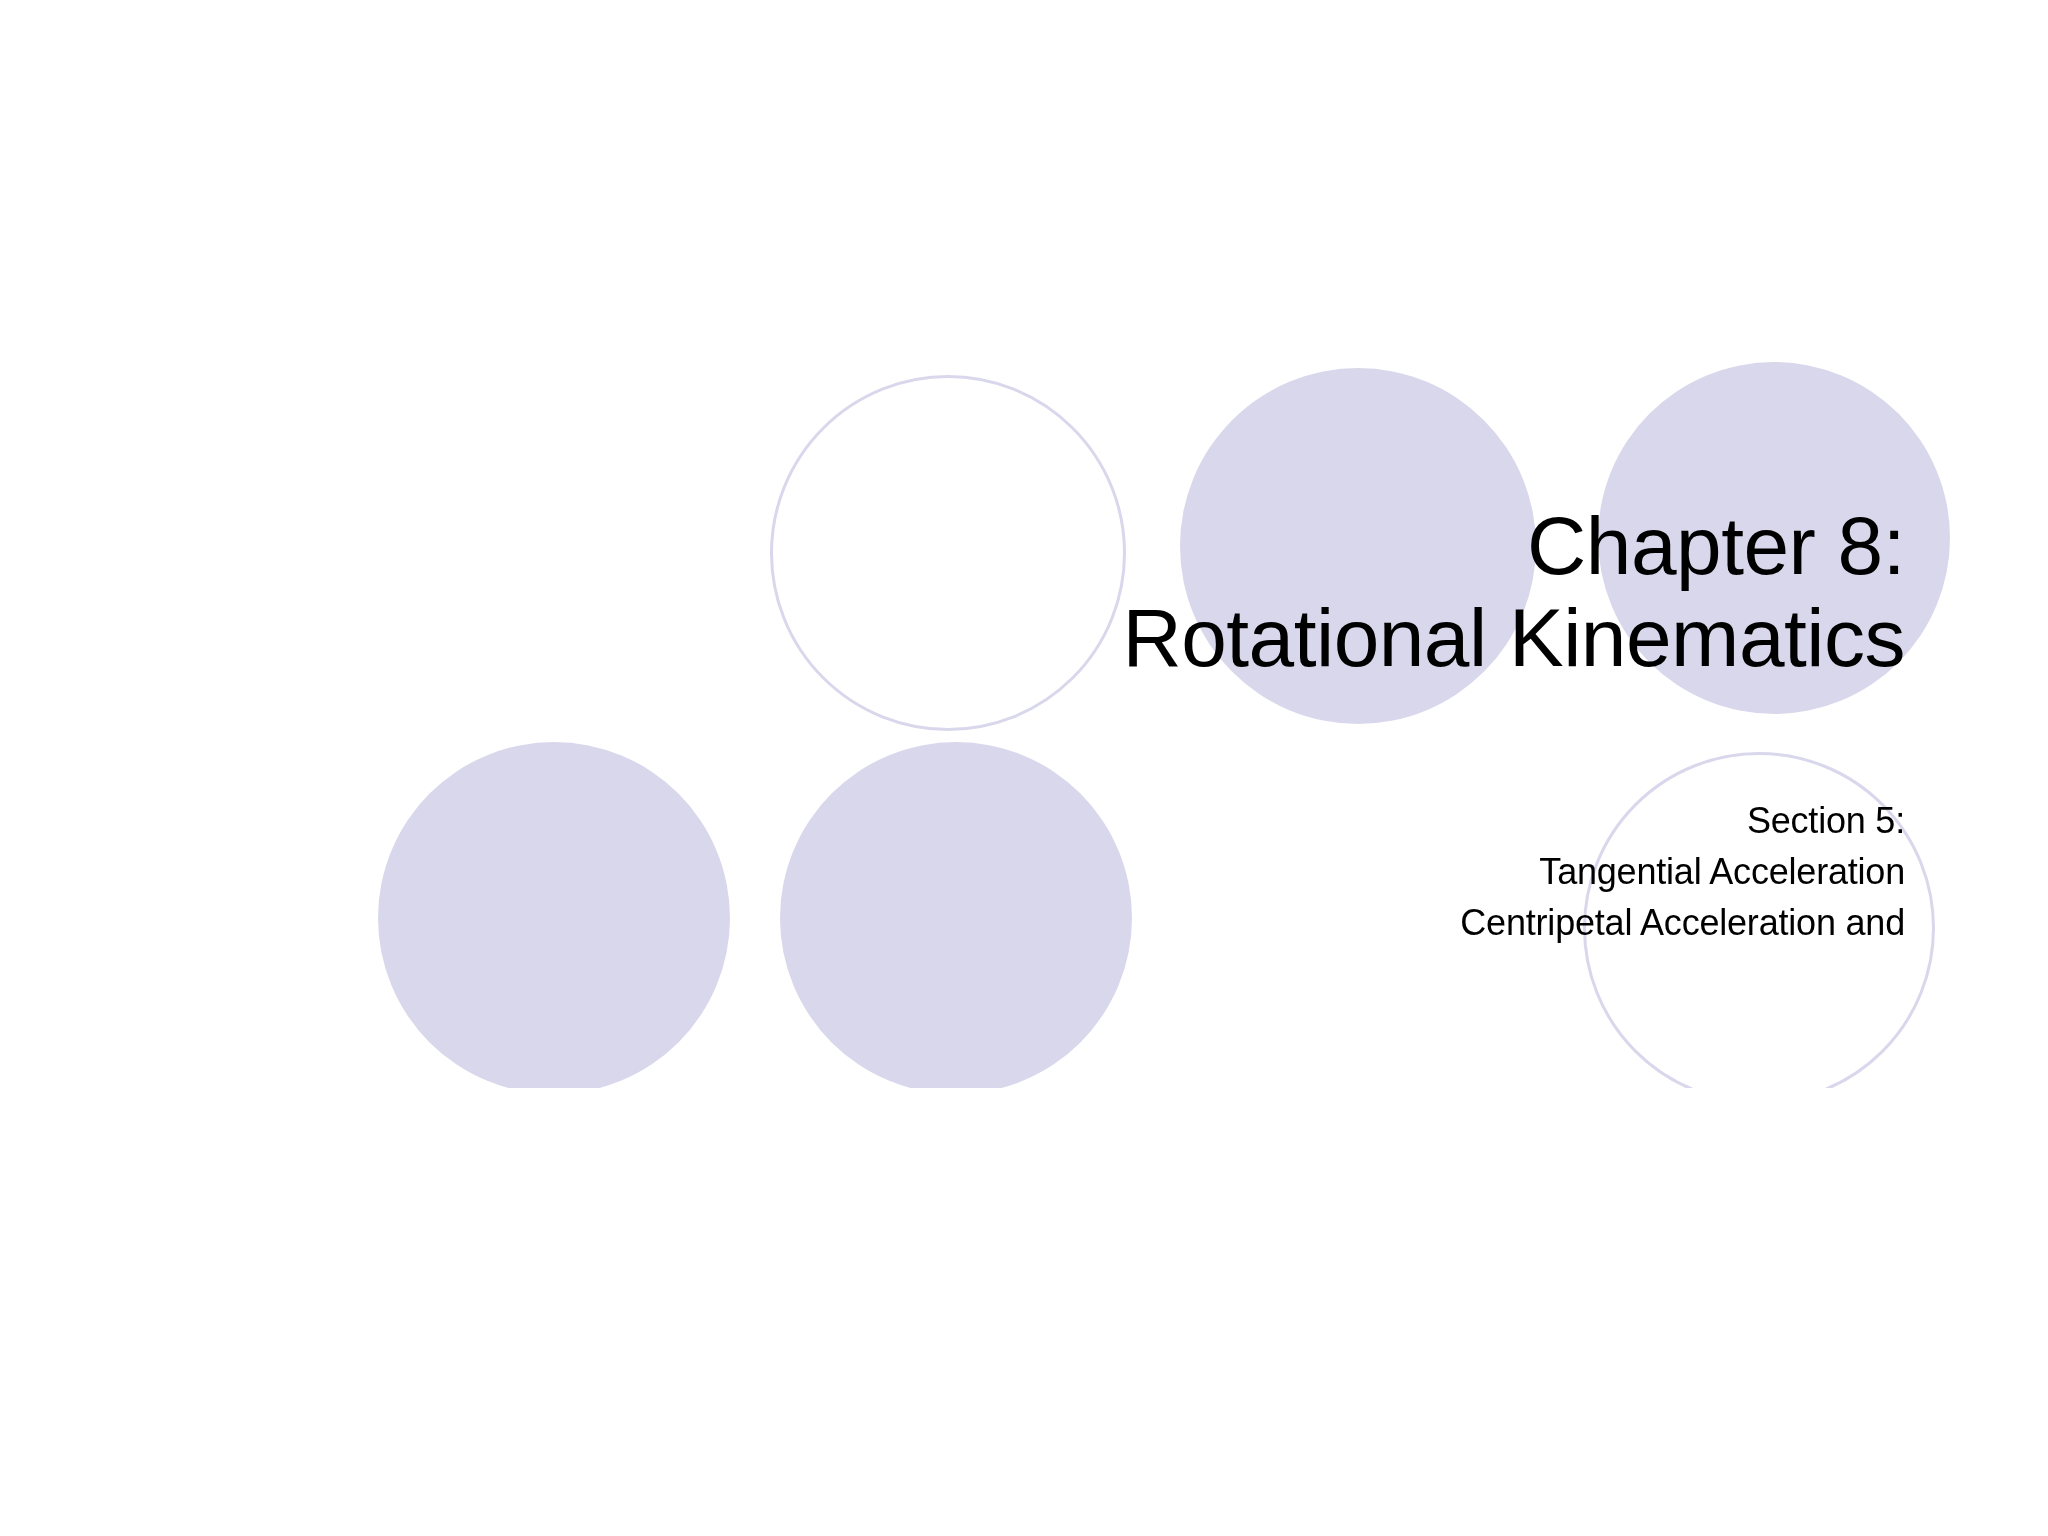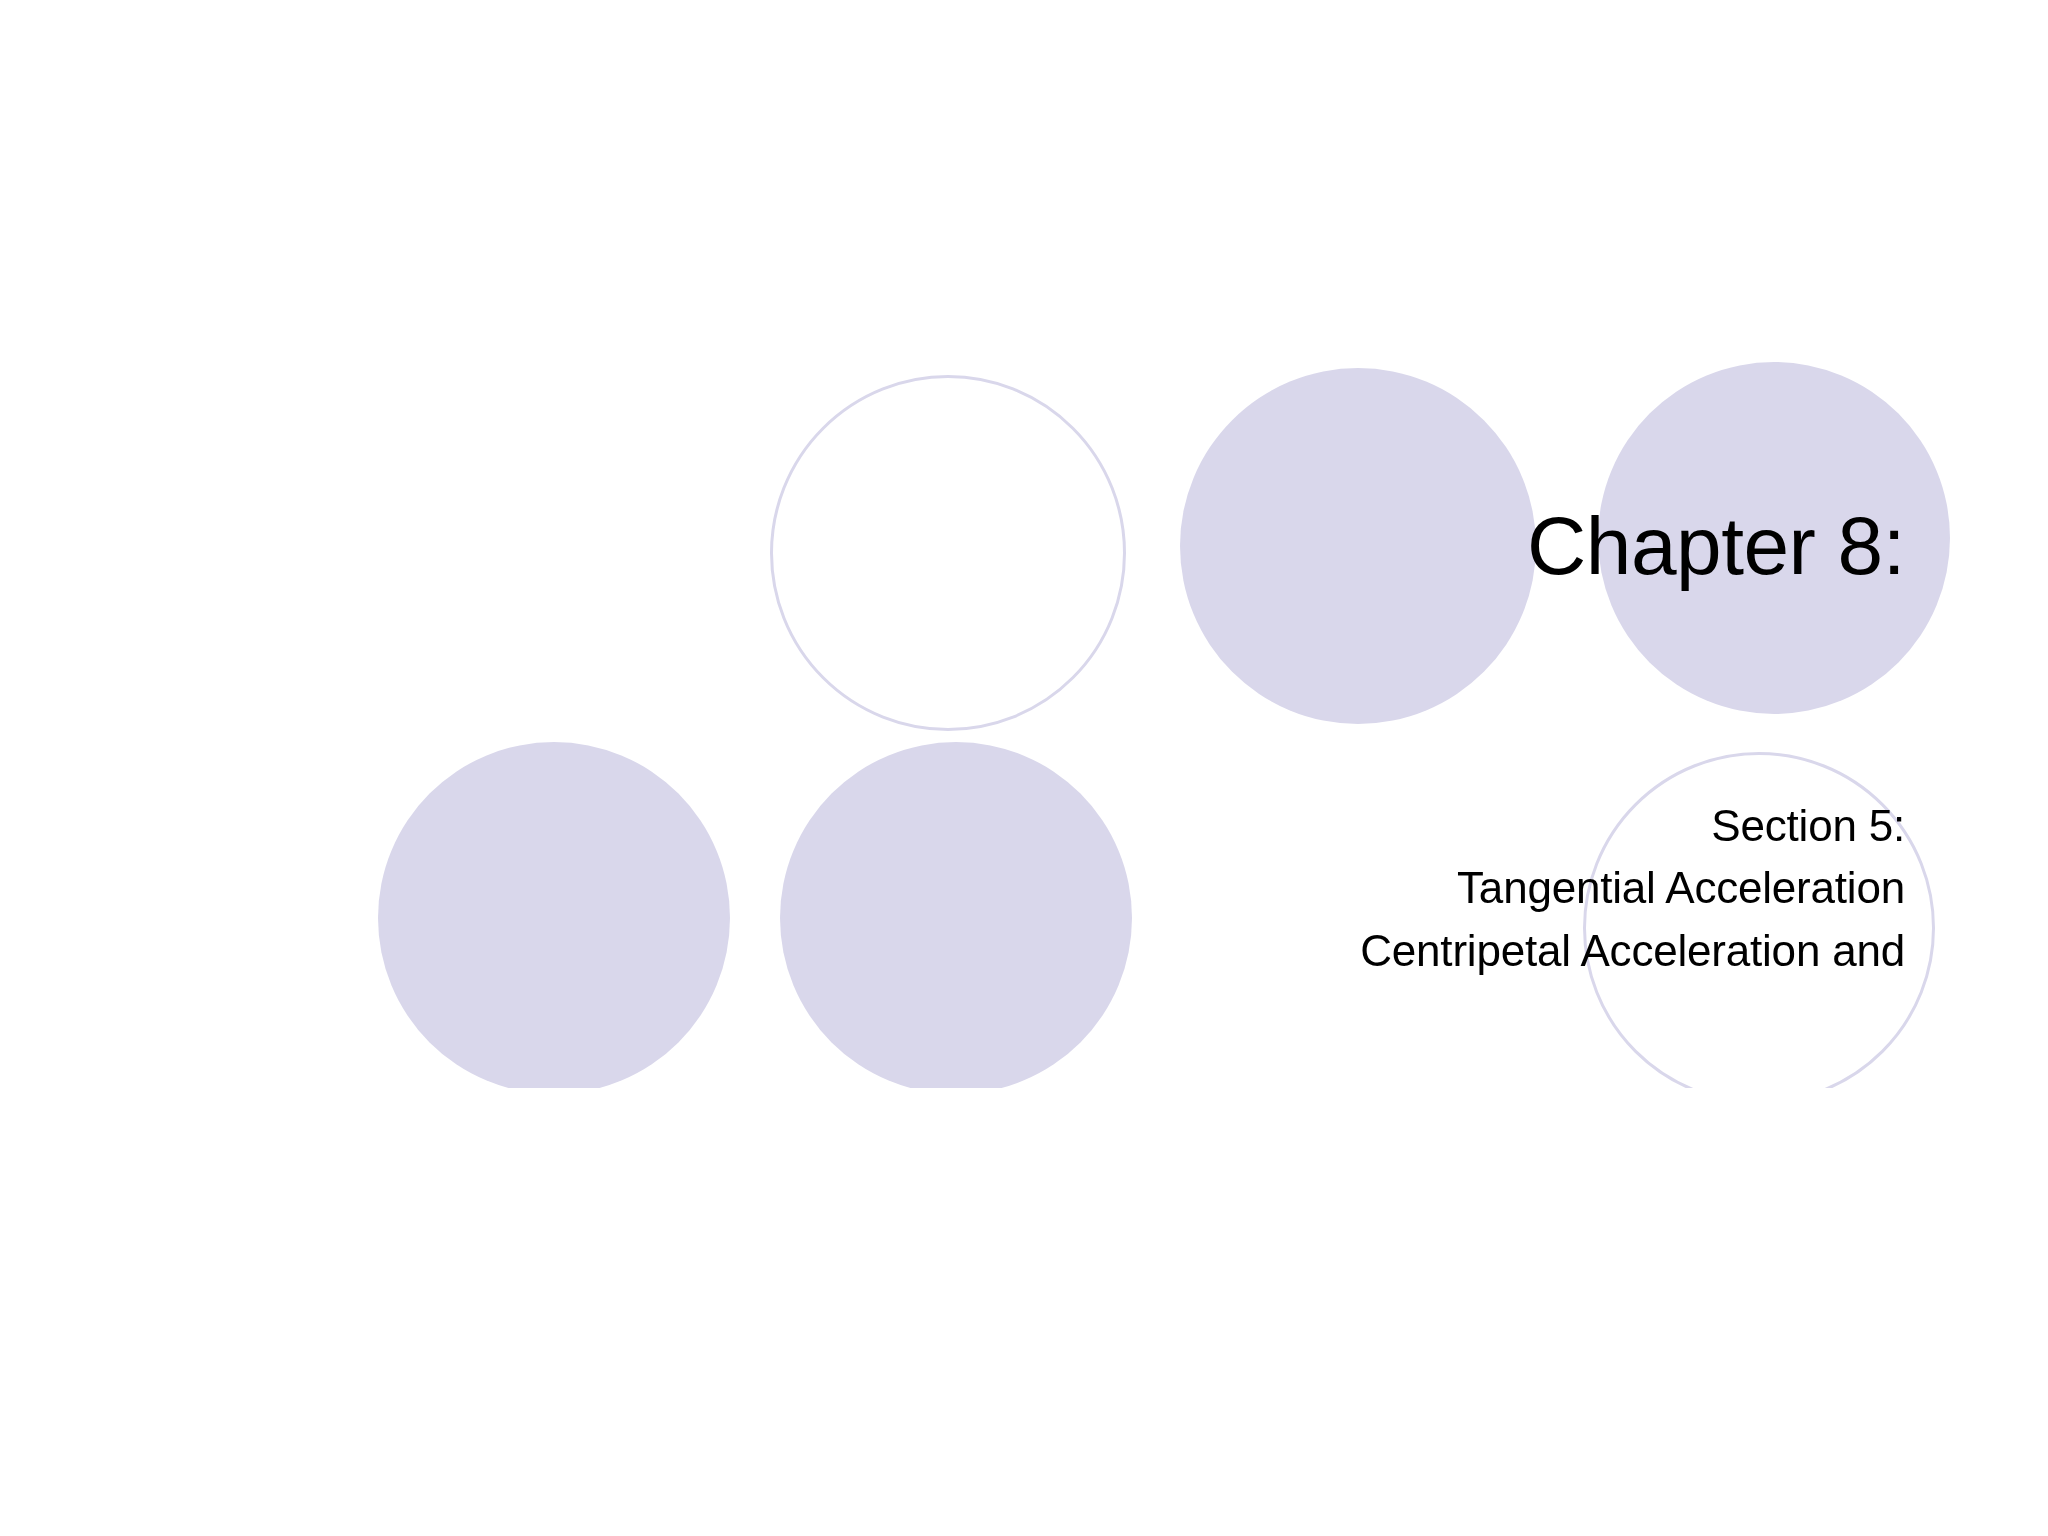--- a/index.html
+++ b/index.html
@@ -70,21 +70,21 @@
   .subtitle-block {
     position: absolute;
     right: 143px;
     top: 795px;
     width: 1300px;
     text-align: right;
     color: #000000;
   }
   .subtitle-line {
     display: block;
-    font-size: 44px;
+    font-size: 36px;
     line-height: 1.42;
     font-weight: 400;
     letter-spacing: -0.2px;
     white-space: nowrap;
   }
 </style>
 </head>
 <body>
 
 <div id="slide">
@@ -95,20 +95,21 @@
     <div class="circle filled" style="left:1598px; top:362px; width:352px; height:352px;"></div>
     <div class="circle filled" style="left:378px; top:742px; width:352px; height:352px;"></div>
     <div class="circle filled" style="left:780px; top:742px; width:352px; height:352px;"></div>
     <div class="circle outlined" style="left:1583px; top:752px; width:352px; height:352px;"></div>
   </div>
 
   <div class="text-layer">
 
     <div class="title-block">
       <span class="title-line">Chapter 8:</span>
+      <span class="title-line">Rotational Kinematics</span>
     </div>
 
     <div class="subtitle-block">
       <span class="subtitle-line">Section 5:</span>
       <span class="subtitle-line">Tangential Acceleration</span>
       <span class="subtitle-line">Centripetal Acceleration and</span>
     </div>
 
   </div>
 </div>

